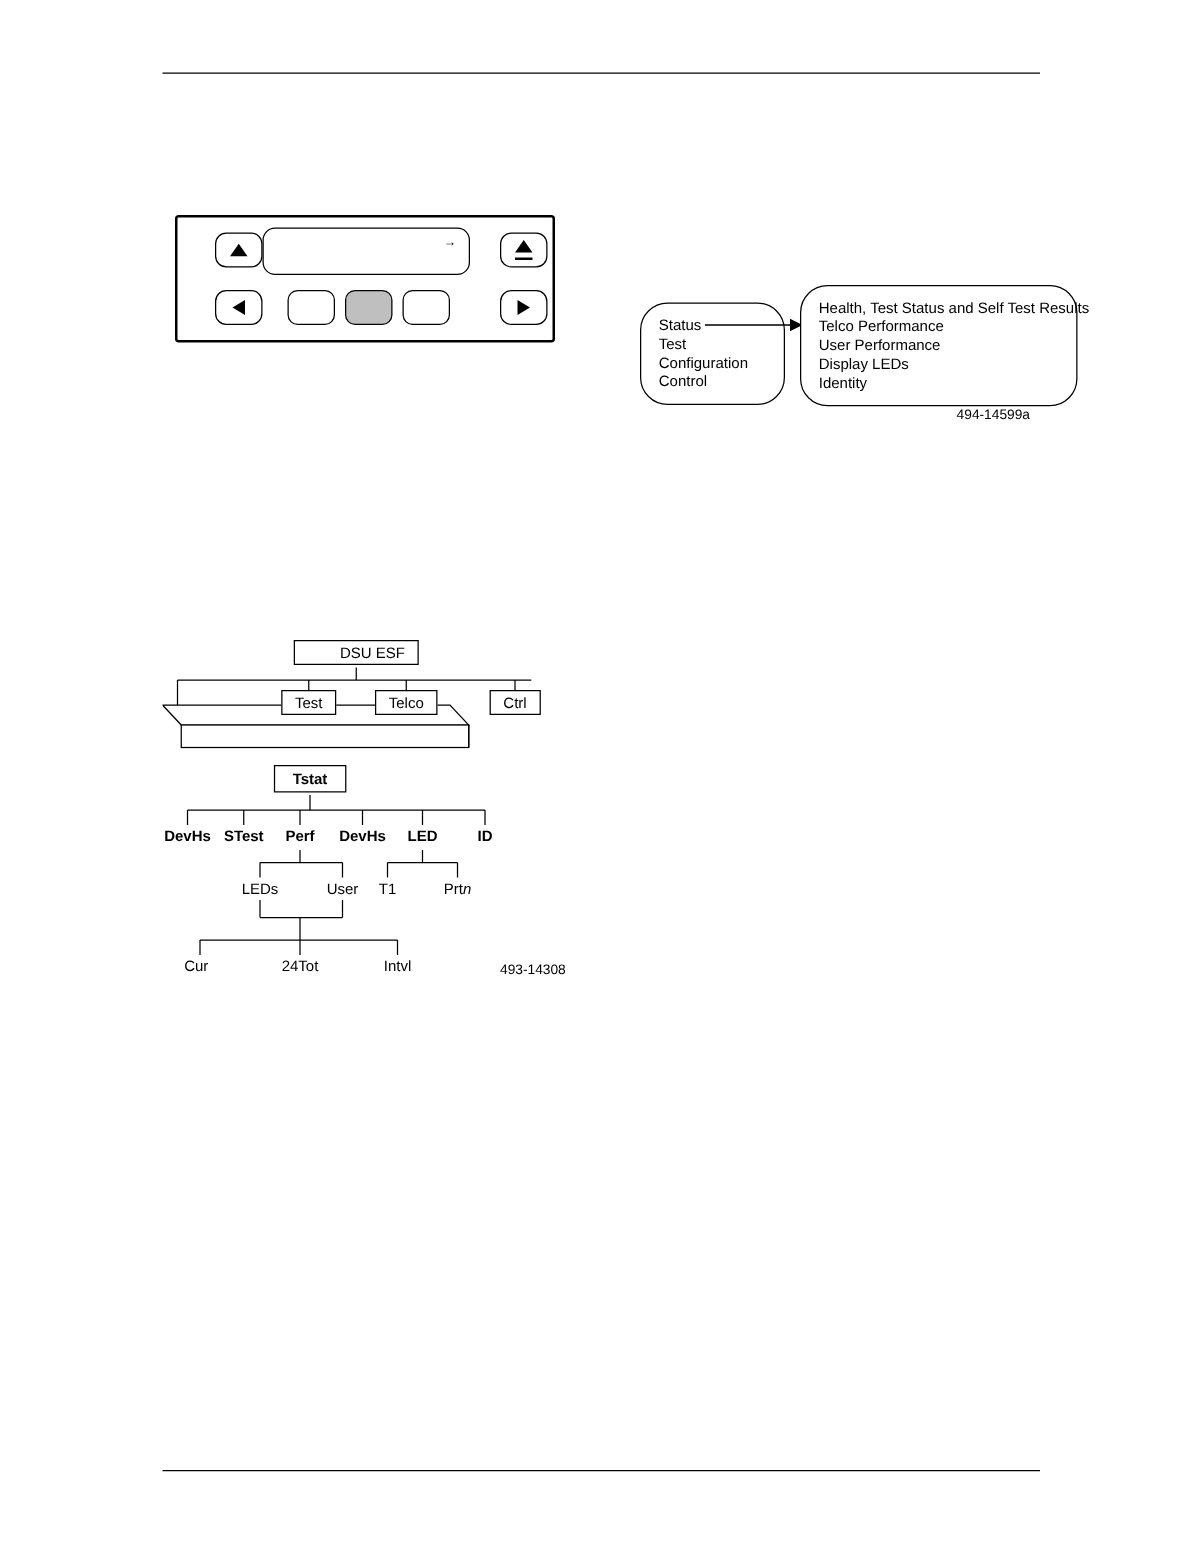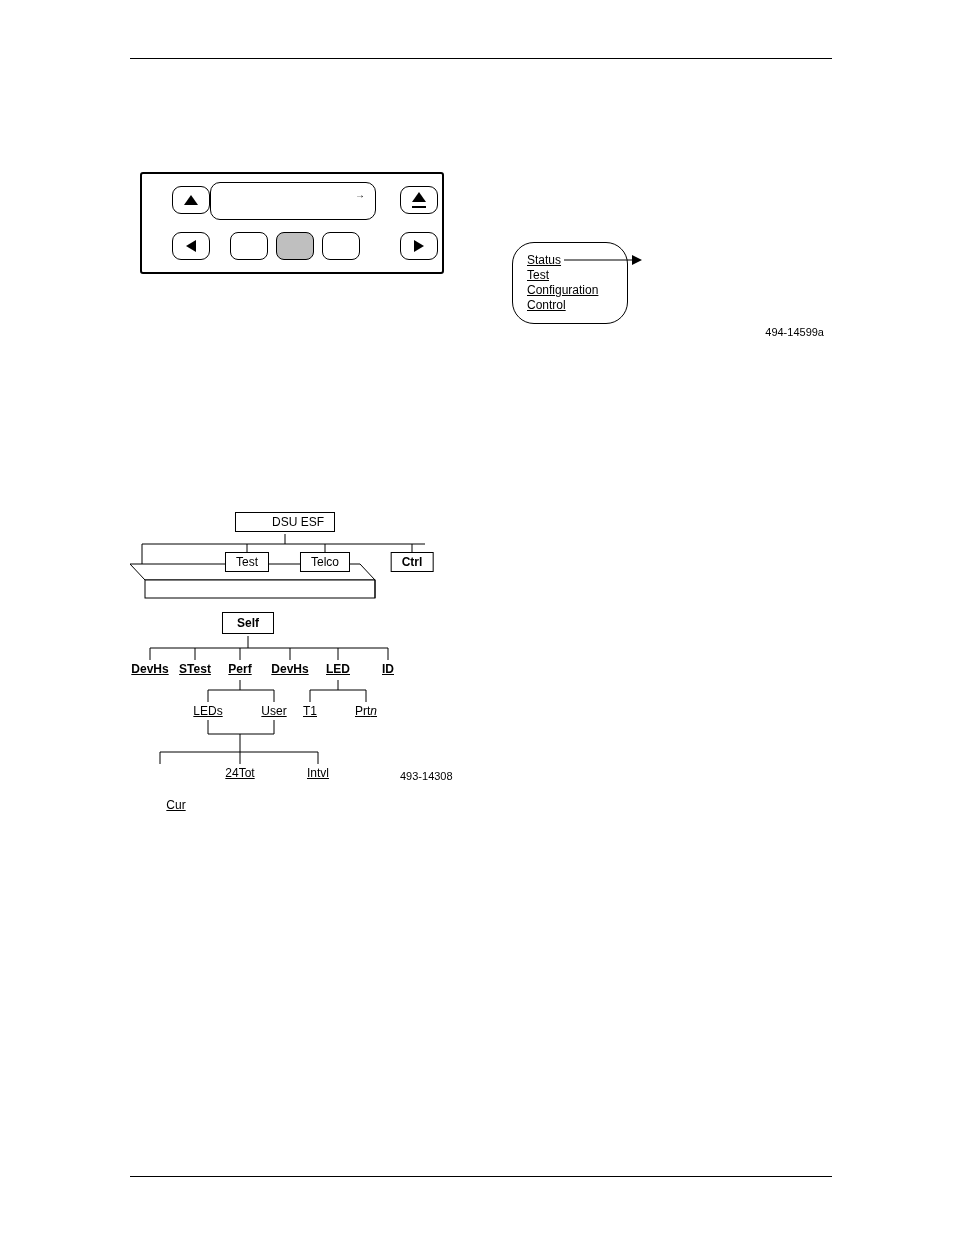--- a/index.html
+++ b/index.html
@@ -32,21 +32,21 @@
   
   .rbox { position:absolute; border:1.5px solid #000; border-radius:22px; padding:10px 14px; background:#fff; font-size:12px; line-height:1.25; }
   .rbox .row { white-space:nowrap; }
   .arrowhead { position:absolute; width:0; height:0; border-top:5px solid transparent; border-bottom:5px solid transparent; border-left:10px solid #000; }
 
   .fignum { position:absolute; right:130px; font-size:11px; }
 
   
   .tree { position:absolute; left:130px; top:492px; width:330px; height:316px; }
   .tree svg { position:absolute; left:0; top:0; }
-  .tlabel { position:absolute; font-size:12px; text-align:center; transform:translateX(-50%); white-space:nowrap;text-decoration:underline; }
+  .tlabel { position:absolute; font-size:12px; text-align:center; transform:translateX(-50%); white-space:nowrap; }
   .tlabel.bold { font-weight:bold; }
   .tbox { position:absolute; border:1px solid #000; background:#fff; font-size:12px; padding:2px 10px; transform:translateX(-50%); white-space:nowrap; }
   .fignum2 { position:absolute; font-size:11px; }
 </style>
 </head>
 <body>
 <div class="page">
 
 <div class="hr-top"></div>
 <div class="hr-bot"></div>
@@ -65,31 +65,38 @@
         <span class="tri tri-left"></span>
       </div>
   <div class="btn b-right">
         <span class="tri tri-right"></span>
       </div>
   <div class="key k1"></div>
   <div class="key k2 grey"></div>
   <div class="key k3"></div>
 </div>
 
-<div class="rbox" style="left:512px; top:242px; width:86px;text-decoration:underline;">
+<div class="rbox" style="left:512px; top:242px; width:86px;">
   <div class="row">Status</div>
   <div class="row">Test</div>
   <div class="row">Configuration</div>
   <div class="row">Control</div>
 </div>
 
 <svg style="position:absolute; left:564px; top:258px;" width="80" height="4">
       <line x1="0" y1="2" x2="70" y2="2" stroke="#000" stroke-width="1.2"></line>
     </svg>
 <div class="arrowhead" style="left:632px; top:255px;"></div>
+<div class="rbox" style="left:640px; top:228px; width:192px;">
+  <div class="row">Health, Test Status and Self Test Results</div>
+  <div class="row">Telco Performance</div>
+  <div class="row">User Performance</div>
+  <div class="row">Display LEDs</div>
+  <div class="row">Identity</div>
+</div>
 <div class="fignum" style="top:326px;margin-left:36px;">494-14599a</div>
 
 <div class="tree">
 
   <svg width="330" height="316">
 
     <line x1="155" y1="42" x2="155" y2="52" stroke="#000"></line>
 
     <line x1="12" y1="52" x2="295" y2="52" stroke="#000"></line>
 
@@ -137,38 +144,38 @@
     <line x1="30" y1="260" x2="188" y2="260" stroke="#000"></line>
     <line x1="30" y1="260" x2="30" y2="272" stroke="#000"></line>
     <line x1="110" y1="260" x2="110" y2="272" stroke="#000"></line>
     <line x1="188" y1="260" x2="188" y2="272" stroke="#000"></line>
   </svg>
 
   <div class="tbox" style="left:155px; top:20px;padding-left:36px;">DSU ESF</div>
 
   <div class="tbox" style="left:117px; top:60px;">Test</div>
   <div class="tbox" style="left:195px; top:60px;">Telco</div>
-  <div class="tbox" style="left:282px; top:60px;font-weight:bold;">Ctrl</div>
+  <div class="tbox" style="left:282px; top:60px;">Ctrl</div>
 
-  <div class="tbox" style="left:118px; top:120px; font-weight:bold; border:1.5px solid #000; padding:3px 14px;">Self</div>
+  <div class="tbox" style="left:118px; top:120px; font-weight:bold; border:1.5px solid #000; padding:3px 14px;">Tstat</div>
 
   <div class="tlabel bold" style="left:20px;  top:170px;">DevHs</div>
   <div class="tlabel bold" style="left:65px;  top:170px;">STest</div>
   <div class="tlabel bold" style="left:110px; top:170px;">Perf</div>
   <div class="tlabel bold" style="left:160px; top:170px;">DevHs</div>
   <div class="tlabel bold" style="left:208px; top:170px;">LED</div>
   <div class="tlabel bold" style="left:258px; top:170px;">ID</div>
 
   <div class="tlabel" style="left:78px;  top:212px;">LEDs</div>
   <div class="tlabel" style="left:144px; top:212px;">User</div>
   <div class="tlabel" style="left:180px; top:212px;">T1</div>
   <div class="tlabel" style="left:236px; top:212px;text-align:center;">
     <span>Prt</span><span class="italic" style="font-style:italic;">n</span>
   </div>
 
-  <div class="tlabel" style="left:46px;  top:274px;margin-top:32px;">Cur</div>
+  <div class="tlabel" style="left:27px;  top:274px;">Cur</div>
   <div class="tlabel" style="left:110px; top:274px;">24Tot</div>
   <div class="tlabel" style="left:188px; top:274px;">Intvl</div>
 
   <div class="fignum2" style="left:270px; top:278px;">493-14308</div>
 </div>
 
 </div>
 
 </body></html>

